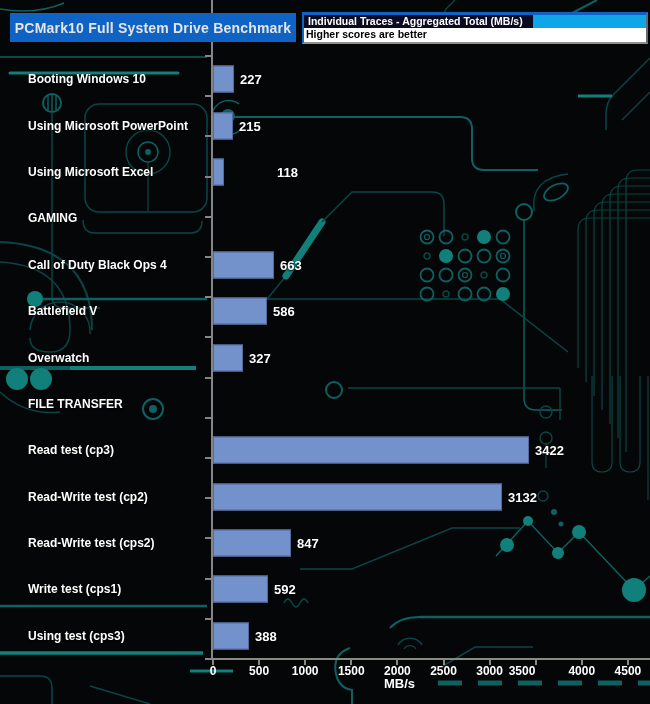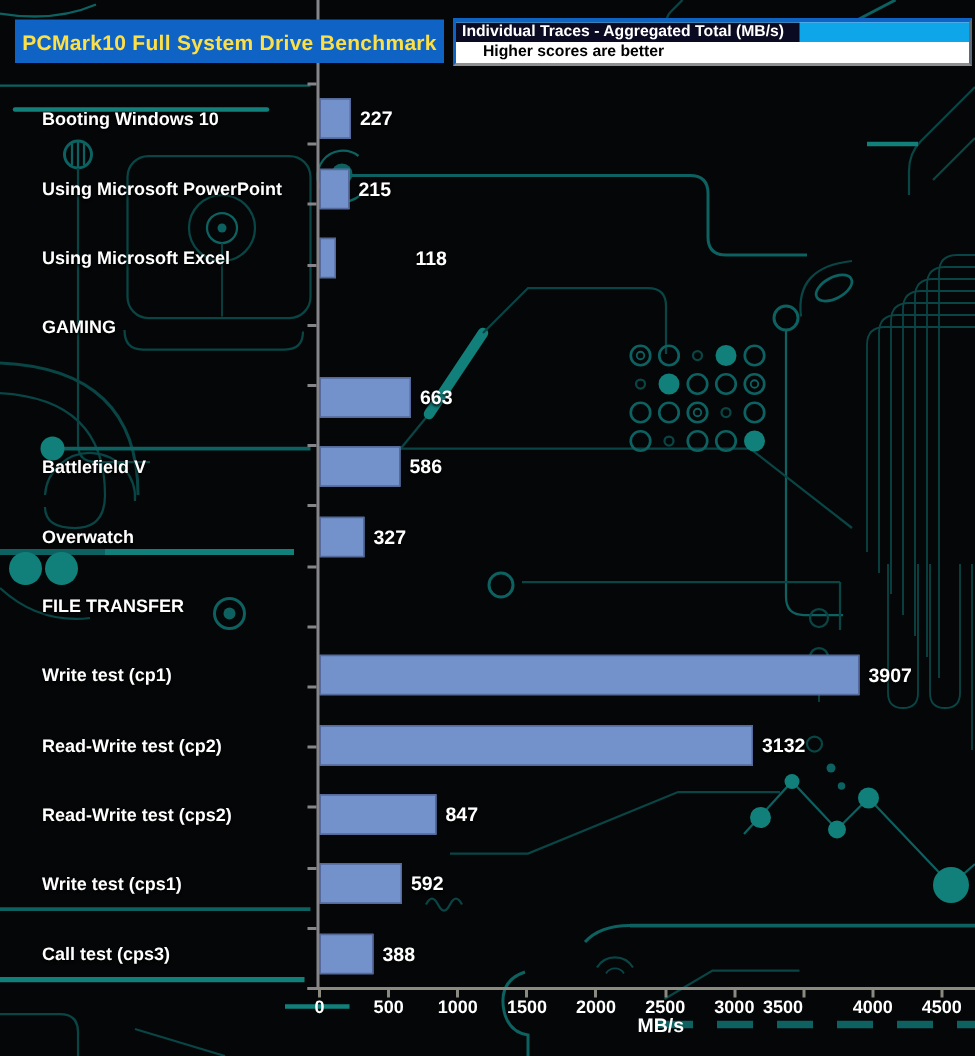--- a/index.html
+++ b/index.html
@@ -2,38 +2,38 @@
 <html><head>
 <meta charset="utf-8">
 <style>
   * { margin:0; padding:0; box-sizing:border-box; }
   html,body { background:#000; }
   body { width:650px; height:704px; font-family:"Liberation Sans", sans-serif; }
   .stage { position:relative; width:650px; height:704px; background:#050607; overflow:hidden; }
   .bg { position:absolute; left:0; top:0; z-index:0; }
 
   .title-box { position:absolute; left:10px; top:13px; width:286px; height:29px;
-    background:#0f63c5; color:#fde047; font-weight:bold; font-size:14px; letter-spacing:.2px;
+    background:#0f63c5; color:#e5e5e5; font-weight:bold; font-size:14px; letter-spacing:.2px;
     display:flex; align-items:center; justify-content:center; z-index:6; white-space:nowrap; }
   .legend { position:absolute; left:302px; top:12px; width:346px; height:32px; z-index:6;
     border-left:2px solid #0f63c5; border-top:3px solid #0f63c5; border-right:2px solid #5f6b77;
     border-bottom:2px solid #8f8f8f; background:#fff; display:flex; flex-direction:column; }
   .legend .r1 { height:13px; background:#0ea5e9; display:flex; overflow:hidden; }
   .legend .r1 .dark { background:#0a0a22; color:#fff; font-size:10.5px; font-weight:bold;
     line-height:13px; padding:0 10px 0 4px; white-space:nowrap; }
   .legend .r2 { flex:1; background:#fff; color:#000; font-size:10.5px; font-weight:bold;
-    line-height:13px; padding-left:18px; white-space:nowrap; }
+    line-height:13px; padding-left:2px; white-space:nowrap; }
 
   .vaxis { position:absolute; left:211px; top:0; width:2px; height:659px; background:#85858a; z-index:2; }
   .haxis { position:absolute; left:205px; top:658px; width:445px; height:2px; background:#8a8a80; z-index:2; }
   .rowtick { position:absolute; left:205px; width:6px; height:2px; background:#85858a; z-index:2; }
   .xtick { position:absolute; top:660px; width:2px; height:5px; background:#8a8a80; z-index:2; }
   .xticklabel { position:absolute; top:664px; width:46px; text-align:center; color:#fff;
     font-size:12px; font-weight:bold; z-index:3; }
-  .xlabel { position:absolute; left:384px; top:676px; width:72px; text-align:right; color:#fff;
+  .xlabel { position:absolute; left:384px; top:676px; width:72px; text-align:left; color:#fff;
     font-size:13px; font-weight:bold; z-index:3; }
 
   #rows { position:absolute; left:0; top:56px; width:650px; height:603px; display:flex;
     flex-direction:column; z-index:3; }
   .row { flex:1; position:relative; }
   .rlabel { position:absolute; left:28px; top:50%; transform:translateY(-50%); color:#fff;
     font-size:12px; font-weight:bold; white-space:nowrap; text-shadow:0 1px 2px #000; }
   .bar { position:absolute; left:213px; top:50%; transform:translateY(-50%); height:27px;
     background:#7392cb; border:1px solid #55699c; }
   .vlabel { position:absolute; top:50%; transform:translateY(-50%); color:#fff;
@@ -225,55 +225,56 @@
       </div>
       <div class="row">
         <span class="rlabel">Using Microsoft Excel</span>
         <div class="bar" style="width: 11px; background: rgb(115, 146, 203);"></div>
         <span class="vlabel" style="left: 230px; margin-left: 47px;">118</span>
       </div>
       <div class="row">
         <span class="rlabel">GAMING</span>
       </div>
       <div class="row">
+        <span class="rlabel">Call of Duty Black Ops 4</span>
         <div class="bar" style="width: 61px; background: rgb(115, 146, 203);"></div>
         <span class="vlabel" style="left: 280px;">663</span>
       </div>
       <div class="row">
         <span class="rlabel">Battlefield V</span>
         <div class="bar" style="width: 54px; background: rgb(115, 146, 203);"></div>
         <span class="vlabel" style="left: 273px;">586</span>
       </div>
       <div class="row">
         <span class="rlabel">Overwatch</span>
         <div class="bar" style="width: 30px; background: rgb(115, 146, 203);"></div>
         <span class="vlabel" style="left: 249px;">327</span>
       </div>
       <div class="row">
         <span class="rlabel">FILE TRANSFER</span>
       </div>
       <div class="row">
-        <span class="rlabel">Write test (cp1)</span>
-        <div class="bar" style="width: 360px; background: rgb(115, 146, 203);"></div>
-        <span class="vlabel" style="left: 579px;">3907</span>
+        <span class="rlabel">Read test (cp3)</span>
+        <div class="bar" style="width: 316px; background: rgb(115, 146, 203);"></div>
+        <span class="vlabel" style="left: 535px;">3422</span>
       </div>
       <div class="row">
         <span class="rlabel">Read-Write test (cp2)</span>
         <div class="bar" style="width: 289px; background: rgb(115, 146, 203);"></div>
         <span class="vlabel" style="left: 508px;">3132</span>
       </div>
       <div class="row">
         <span class="rlabel">Read-Write test (cps2)</span>
         <div class="bar" style="width: 78px; background: rgb(115, 146, 203);"></div>
         <span class="vlabel" style="left: 297px;">847</span>
       </div>
       <div class="row">
         <span class="rlabel">Write test (cps1)</span>
         <div class="bar" style="width: 55px; background: rgb(115, 146, 203);"></div>
         <span class="vlabel" style="left: 274px;">592</span>
       </div>
       <div class="row">
-        <span class="rlabel">Call test (cps3)</span>
+        <span class="rlabel">Using test (cps3)</span>
         <div class="bar" style="width: 36px; background: rgb(115, 146, 203);"></div>
         <span class="vlabel" style="left: 255px;">388</span>
       </div>
     </div>
 </div>
 
 </body></html>

